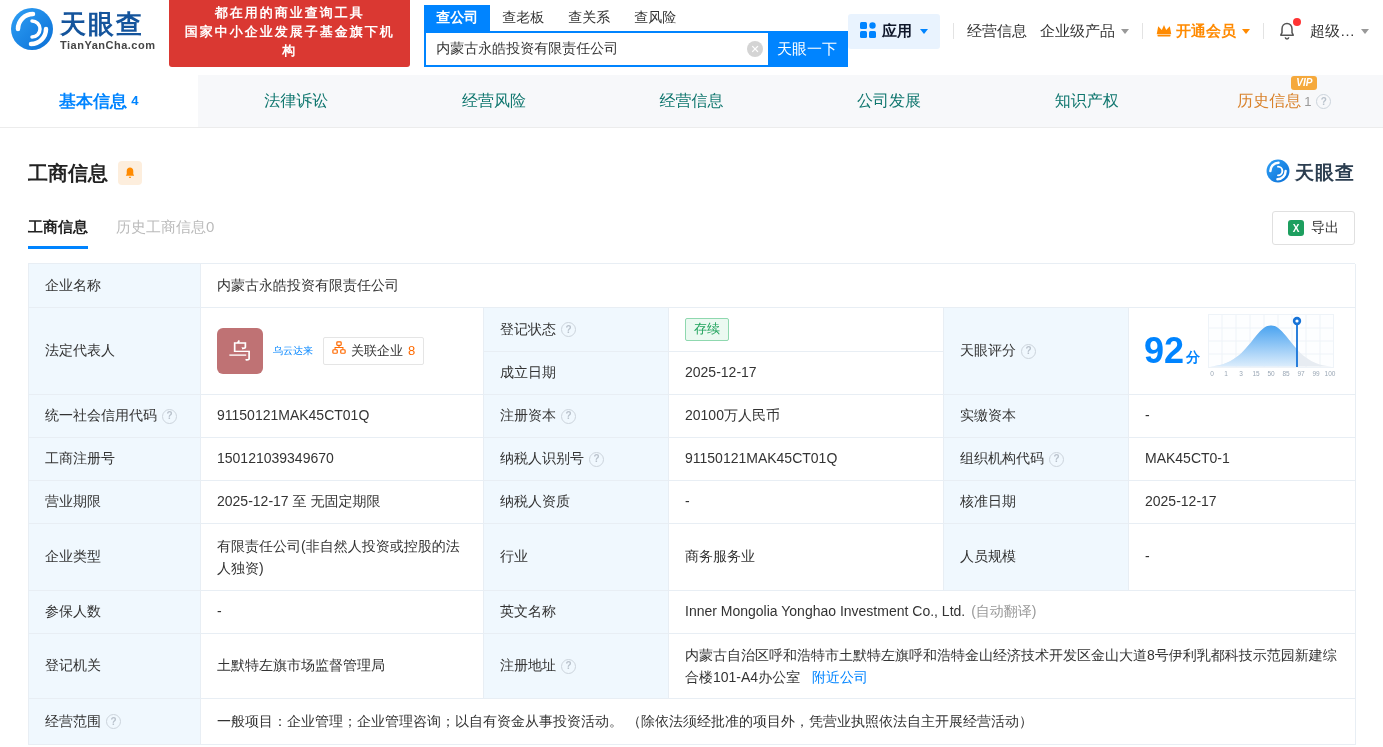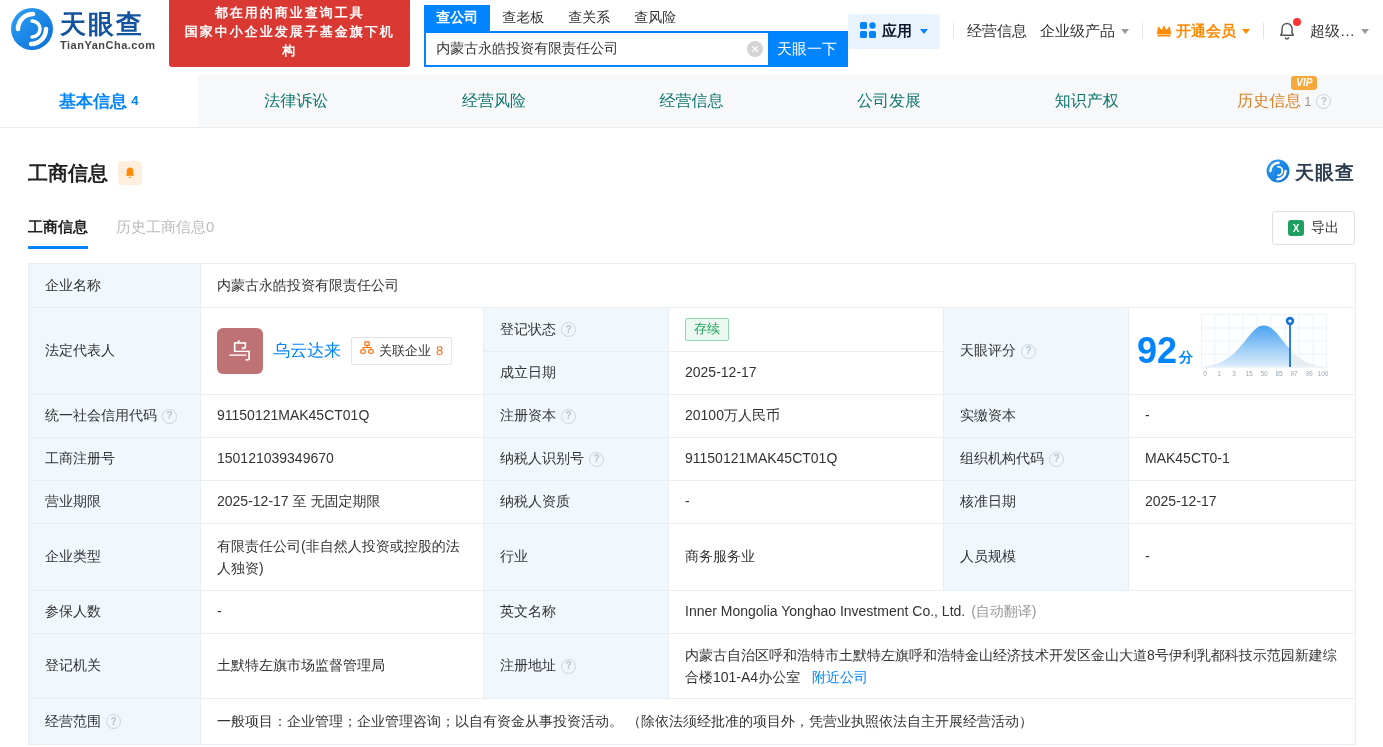--- a/index.html
+++ b/index.html
@@ -82,21 +82,21 @@
   .status-badge { color:#21a35d; background:#ebf9f1; border:1px solid #8fd8af; border-radius:2px;
     font-size:13px; padding:2px 8px; line-height:1.3; }
   .avatar { width:46px; height:46px; border-radius:6px; background:#bf7274; color:#fff; font-size:22px;
     display:flex; align-items:center; justify-content:center; flex:none; cursor:pointer; }
   .link { color:#0084ff; cursor:pointer; }
   .rel-badge { display:flex; align-items:center; gap:5px; border:1px solid #e5e5e5; border-radius:2px;
     padding:3px 8px; font-size:13px; cursor:pointer; background:#fff; }
   .rel-count { color:#ff6a00; }
   .score-val { color:#0084ff; font-weight:bold; font-size:36px; line-height:1; }
   .score-unit { color:#0084ff; font-size:14px; font-weight:bold; margin:14px 0 0 2px; }
-  .score-cell { padding:0 8px; gap:8px; }
+  .score-cell { padding:0 15px; gap:8px; }
   .note { color:#999; margin-left:6px; }
   .wrap2 { line-height:1.6; }
 </style>
 </head>
 <body>
 
 <header class="top-header">
   <div class="logo">
     <span>
       <svg width="44" height="44" viewBox="0 0 44 44">
@@ -253,21 +253,21 @@
       </div>
     <div class="cell" style="grid-area:1/2/2/7">
         <span>内蒙古永皓投资有限责任公司</span>
       </div>
 
     <div class="cell lbl" style="grid-area:2/1/4/2">
         <span>法定代表人</span>
       </div>
     <div class="cell" style="grid-area:2/2/4/3; gap:10px">
       <span class="avatar">乌</span>
-      <span class="link" style="font-size:17px">乌云达来</span>
+      <span class="link" style="font-size:10px">乌云达来</span>
       <span class="rel-badge">
         <span>
           <svg width="14" height="14" viewBox="0 0 16 16">
             <rect x="5.5" y="1" width="5" height="4" rx="1" fill="none" stroke="#ff6a00" stroke-width="1.4"></rect>
             <rect x="1" y="10" width="5" height="4" rx="1" fill="none" stroke="#ff6a00" stroke-width="1.4"></rect>
             <rect x="10" y="10" width="5" height="4" rx="1" fill="none" stroke="#ff6a00" stroke-width="1.4"></rect>
             <path d="M8,5 L8,7.5 M3.5,10 L3.5,7.5 L12.5,7.5 L12.5,10" fill="none" stroke="#ff6a00" stroke-width="1.2"></path>
           </svg>
         </span>
         <span>关联企业</span>

